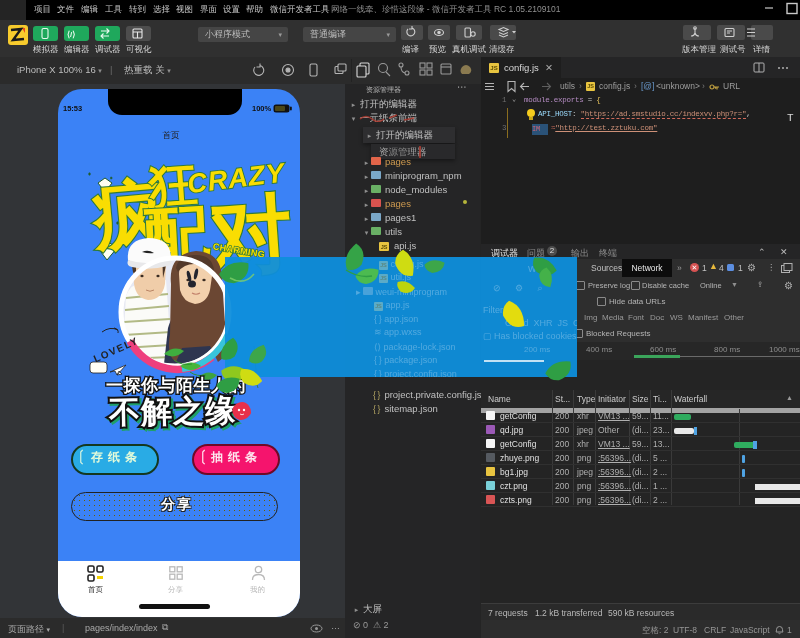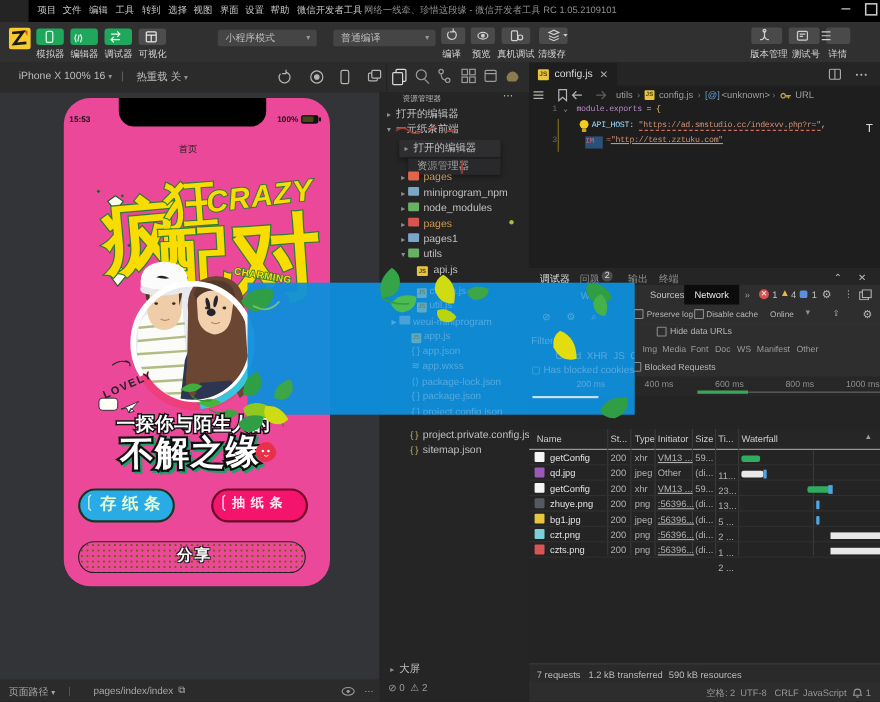--- a/index.html
+++ b/index.html
@@ -18,21 +18,21 @@
   .blabel{position:absolute;font-size:8.5px;color:#d4d4d4;}
   .dropdown{position:absolute;height:15px;background:#454545;border-radius:2px;color:#bdbdbd;font-size:9px;line-height:15px;padding-left:7px;box-sizing:border-box;}
   .dropdown .arr{position:absolute;right:6px;top:0;font-size:7px;color:#9a9a9a;}
   .ibtn{position:absolute;width:22px;height:15px;background:#4a4a4a;border-radius:2px;}
   
   #band{left:0;top:57px;width:481px;height:27px;background:#2b2b2b;color:#bdbdbd;font-size:9.5px;}
   
   #simcanvas{left:0;top:84px;width:345px;height:534px;background:#323437;}
   #simbottom{left:0;top:618px;width:345px;height:20px;background:#2b2b2b;color:#a9a9a9;font-size:9px;}
   
-  #phone{left:58px;top:89px;width:242px;height:444px;background:#ec4899;border-radius:24px;overflow:hidden;}
+  #phone{left:58px;top:89px;width:242px;height:528px;background:#3b82f6;border-radius:24px;overflow:hidden;}
   #notch{position:absolute;left:50px;top:0;width:134px;height:26px;background:#000;border-radius:0 0 14px 14px;}
   
   #explorer{left:345px;top:84px;width:135px;height:554px;background:#252526;color:#c0c0c0;font-size:9.5px;}
   .trow{position:absolute;left:0;width:135px;height:14px;line-height:14px;white-space:nowrap;}
   .tarr{display:inline-block;width:9px;text-align:center;font-size:7px;color:#8f8f8f;}
   .ficon{display:inline-block;width:10px;height:8px;border-radius:1px;margin-right:4px;position:relative;top:0px;}
   
   #editor{left:481px;top:57px;width:319px;height:187px;background:#1e1e1e;}
   #tabbar{position:absolute;left:0;top:0;width:319px;height:21px;background:#252526;}
   #tab1{position:absolute;left:0;top:0;width:80px;height:21px;background:#1e1e1e;color:#d7d7d7;font-size:9.5px;}
@@ -44,21 +44,21 @@
   #netfooter{left:481px;top:603px;width:319px;height:17px;background:#2a2a2a;border-top:1px solid #3c3c3c;color:#b9b9b9;font-size:8.5px;}
   #statusbar{left:481px;top:620px;width:319px;height:18px;background:#2d2d2d;color:#969696;font-size:8.5px;}
   
   .cb{position:absolute;width:7px;height:7px;border:1px solid #8a8a8a;border-radius:1px;background:#2e2e2e;}
   .vline{position:absolute;top:0;width:1px;height:115px;background:#3a3a3a;}
   .nrow{position:absolute;left:0;width:319px;height:13px;border-bottom:1px solid #303030;font-size:8.5px;}
   .nicon{position:absolute;left:5px;top:2px;width:9px;height:9px;border-radius:1px;}
   .nname{position:absolute;left:19px;top:2px;}
   .c1{position:absolute;left:74px;top:2px;}.c2{position:absolute;left:96px;top:2px;}
   .c3{position:absolute;left:117px;top:2px;}.c4{position:absolute;left:151px;top:2px;}
-  .c5{position:absolute;left:172px;top:2px;margin-top:16px;}
+  .c5{position:absolute;left:172px;top:2px;}
   
   #bluebox{left:225px;top:257px;width:352px;height:120px;background:rgba(14,142,219,0.95);overflow:hidden;}
   .ghost{position:absolute;color:rgba(235,245,255,0.3);font-size:9px;white-space:nowrap;}
   .gjs{display:inline-block;width:9px;height:9px;background:rgba(235,235,180,0.35);border-radius:1px;font-size:5.5px;text-align:center;line-height:9px;color:rgba(90,74,0,0.5);}
   .gf{display:inline-block;width:10px;height:8px;background:rgba(180,210,235,0.35);border-radius:1px;}
 </style>
 </head>
 <body>
 <div class="abs" id="titlebar">
   <span class="mi" style="left:8px;">项目</span>
@@ -242,21 +242,21 @@
     <path d="M168 258 l2 24 M170 282 q-2 10 2 18" stroke="#2e7a38" stroke-width="1" fill="none" opacity="0.8"></path>
         <path d="M150 316 q8 -5 13 2 q5 7 -2 12 q-8 5 -13 -2 q-4 -7 2 -12 Z" fill="#e8304a"></path>
     <circle cx="153" cy="322" r="1.2" fill="#fff"></circle>
         <circle cx="158" cy="322" r="1.2" fill="#fff"></circle>
     <path d="M154 326 q2 1.5 4 0" stroke="#fff" stroke-width="0.8" fill="none"></path>
   </g>
   </svg>
 
   <div style="position:absolute;left:13px;top:355px;width:88px;height:31px;background:#29abe5;border:2.5px solid #14381f;border-radius:16px;box-sizing:border-box;"></div>
   <div style="position:absolute;left:17px;top:358px;color:#d8f5e0;font-size:15px;">❲</div>
-  <div style="position:absolute;left:33px;top:360px;width:60px;font-size:15px;font-weight:bold;color:#e4fbda;letter-spacing:5px;">存纸条</div>
+  <div style="position:absolute;left:33px;top:360px;width:60px;font-size:12px;font-weight:bold;color:#e4fbda;letter-spacing:5px;">存纸条</div>
   <div style="position:absolute;left:134px;top:355px;width:88px;height:31px;background:#f5146d;border:2.5px solid #6e0a26;border-radius:16px;box-sizing:border-box;"></div>
   <div style="position:absolute;left:139px;top:358px;color:#ffe8f2;font-size:15px;">❲</div>
   <div style="position:absolute;left:153px;top:360px;width:60px;font-size:12px;font-weight:bold;color:#fde8ef;letter-spacing:5px;">抽纸条</div>
   <div style="position:absolute;left:13px;top:403px;width:207px;height:29px;border:1.5px solid #222;border-radius:15px;box-sizing:border-box;background-image:radial-gradient(#6b6005 0.7px, rgba(0,0,0,0) 0.8px);background-size:5px 5px;"></div>
   <div style="position:absolute;left:103px;top:407px;font-size:14px;font-weight:bold;color:#fff;text-shadow:-1px -1px 0 #222,1px -1px 0 #222,-1px 1px 0 #222,1px 1px 0 #222;letter-spacing:2px;">分享</div>
 
   <div style="position:absolute;left:0;top:472px;width:242px;height:56px;background:#ffffff;">
     <svg style="position:absolute;left:29px;top:4px;" width="17" height="17" viewBox="0 0 17 17">
       <rect x="1" y="1" width="6" height="6" rx="1.5" fill="none" stroke="#222" stroke-width="1.6"></rect>
       <rect x="10" y="1" width="6" height="6" rx="1.5" fill="none" stroke="#222" stroke-width="1.6"></rect>
@@ -438,21 +438,21 @@
     <span style="position:absolute;left:105px;top:3px;">400 ms</span>
     <span style="position:absolute;left:169px;top:3px;">600 ms</span>
     <span style="position:absolute;left:233px;top:3px;">800 ms</span>
     <span style="position:absolute;left:288px;top:3px;white-space:nowrap;">1000 ms</span>
     <div style="position:absolute;left:153px;top:13px;width:46px;height:3px;background:#3ba55b;"></div>
     <div style="position:absolute;left:173px;top:10px;width:4px;height:2px;background:#1c1c1c;"></div>
     <div style="position:absolute;left:199px;top:14px;width:120px;height:1px;background:#6a6a6a;"></div>
   </div>
   <div style="position:absolute;left:0;top:116px;width:319px;height:30px;background:#242424;"></div>
   <div id="nettable" style="position:absolute;left:0;top:146px;width:319px;height:457px;background:#242424;color:#b0b0b0;font-size:8.5px;">
-    <div style="position:absolute;left:0;top:0;width:319px;height:18px;background:#262626;border-bottom:1px solid #a3a3a3;color:#cccccc;">
+    <div style="position:absolute;left:0;top:0;width:319px;height:18px;background:#262626;border-bottom:5px solid #a3a3a3;color:#cccccc;">
       <span style="position:absolute;left:7px;top:4px;">Name</span>
       <span style="position:absolute;left:74px;top:4px;">St...</span>
       <span style="position:absolute;left:96px;top:4px;">Type</span>
       <span style="position:absolute;left:117px;top:4px;">Initiator</span>
       <span style="position:absolute;left:151px;top:4px;text-align:right;">Size</span>
       <span style="position:absolute;left:172px;top:4px;">Ti...</span>
       <span style="position:absolute;left:193px;top:4px;">Waterfall</span>
       <span style="position:absolute;left:305px;top:4px;font-size:7px;color:#9a9a9a;">▲</span>
     </div>
     <div class="vline" style="left:71px;"></div>

